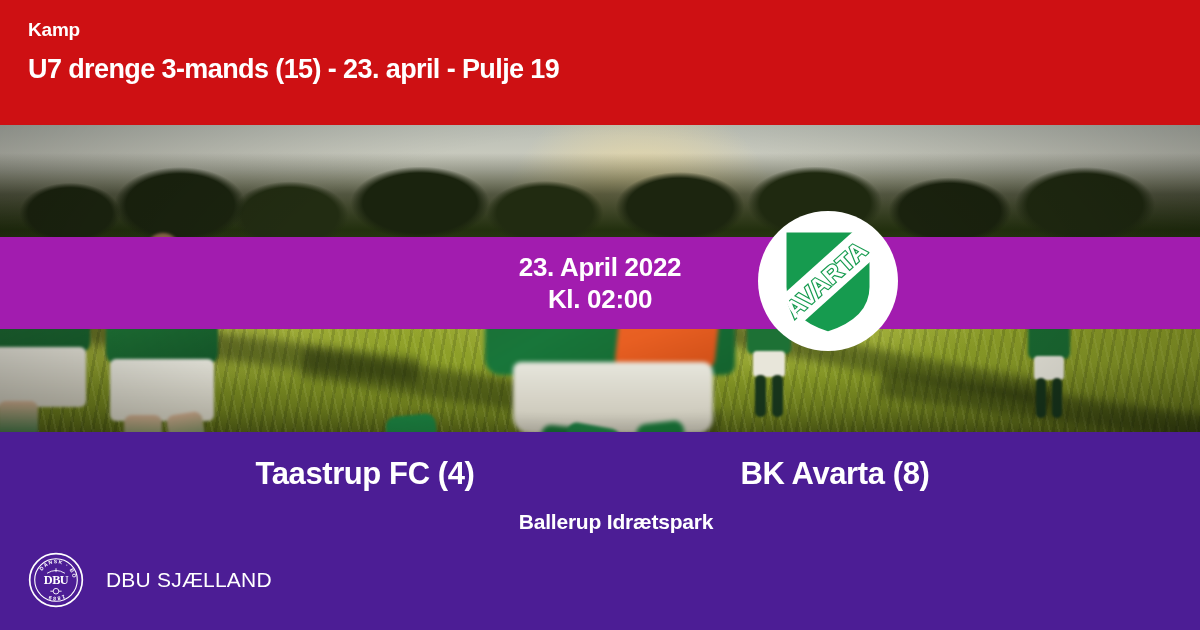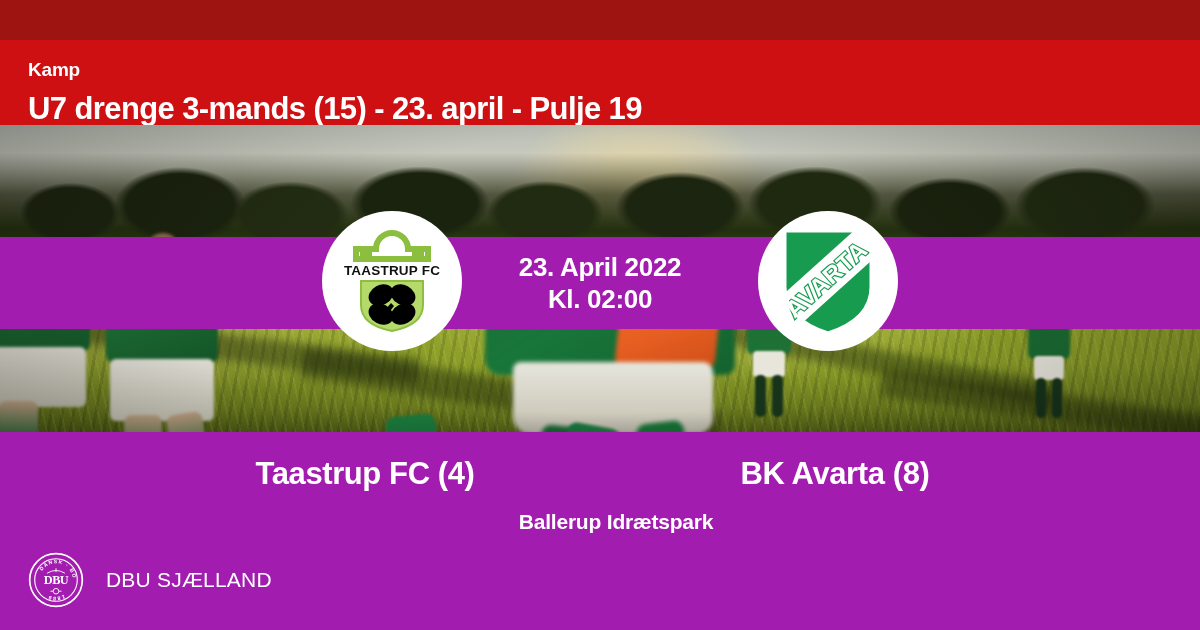--- a/index.html
+++ b/index.html
@@ -22,32 +22,31 @@
 
   
   .header {
     position: absolute;
     left: 0; top: 0;
     width: 1200px;
     height: 125px;
     background: #ce1013;
     box-sizing: border-box;
     padding: 19px 12px 0 28px;
-    margin-top: 40px;
   }
   .kicker {
     color: #ffffff;
     font-size: 19px;
     font-weight: bold;
     line-height: 22px;
     letter-spacing: -0.2px;
   }
   .headline {
     color: #ffffff;
-    font-size: 31px;
+    font-size: 27px;
     font-weight: bold;
     line-height: 40px;
     letter-spacing: -0.6px;
     margin-top: 8px;
     white-space: nowrap;
   }
 
   
   .photo {
     position: absolute;
@@ -249,21 +248,21 @@
     display: flex; align-items: center; justify-content: center;
   }
   .crest-home { left: 322px; }
   .crest-away { left: 758px; }
 
   
   .bottom {
     position: absolute;
     left: 0; top: 432px;
     width: 1200px; height: 198px;
-    background: #a21caf;
+    background: #4c1d95;
   }
   .teams {
     position: absolute;
     left: 0; top: 24px;
     width: 1200px;
     display: flex;
     align-items: baseline;
     justify-content: center;
   }
   .team-name {
@@ -375,39 +374,20 @@
     <div class="photo-vignette"></div>
   </div>
 
   <div class="date-band">
     <div class="date-band-inner">
       <div class="date-line">23. April 2022</div>
       <div class="date-line">Kl. 02:00</div>
     </div>
   </div>
 
-  <div class="crest crest-home">
-    <svg width="112" height="112" viewBox="0 0 112 112">
-
-      <path d="M20 34 L20 24 L27 24 L27 30 L33 30 L33 24 L40 24
-               A16 16 0 0 1 72 24 L79 24 L79 30 L85 30 L85 24 L92 24 L92 34 Z" fill="none" stroke="#8cbf3f" stroke-width="6"></path>
-
-      <text x="56" y="50" text-anchor="middle" font-family="Liberation Sans, sans-serif" font-size="13.5" font-weight="bold" fill="#111111" letter-spacing="0.2">TAASTRUP FC</text>
-
-      <path d="M25 56 H87 V80 Q87 100 56 106 Q25 100 25 80 Z" fill="#b5d96b" stroke="#8cbf3f" stroke-width="2"></path>
-
-      <g fill="#000000">
-        <ellipse cx="45" cy="70" rx="13" ry="10" transform="rotate(-28 45 70)"></ellipse>
-        <ellipse cx="67" cy="70" rx="13" ry="10" transform="rotate(28 67 70)"></ellipse>
-        <ellipse cx="45" cy="89" rx="13" ry="10" transform="rotate(28 45 89)"></ellipse>
-        <ellipse cx="67" cy="89" rx="13" ry="10" transform="rotate(-28 67 89)"></ellipse>
-        <path d="M55 78 L40 96 L44 99 L58 81 Z"></path>
-      </g>
-    </svg>
-  </div>
 
   <div class="crest crest-away">
     <svg width="106" height="112" viewBox="0 0 106 112">
       <defs>
         <clipPath id="shieldClip">
           <path d="M10 6 H96 V62 Q96 94 53 108 Q10 94 10 62 Z"></path>
         </clipPath>
       </defs>
       <path d="M10 6 H96 V62 Q96 94 53 108 Q10 94 10 62 Z" fill="#169b4f"></path>
       <g clip-path="url(#shieldClip)">

